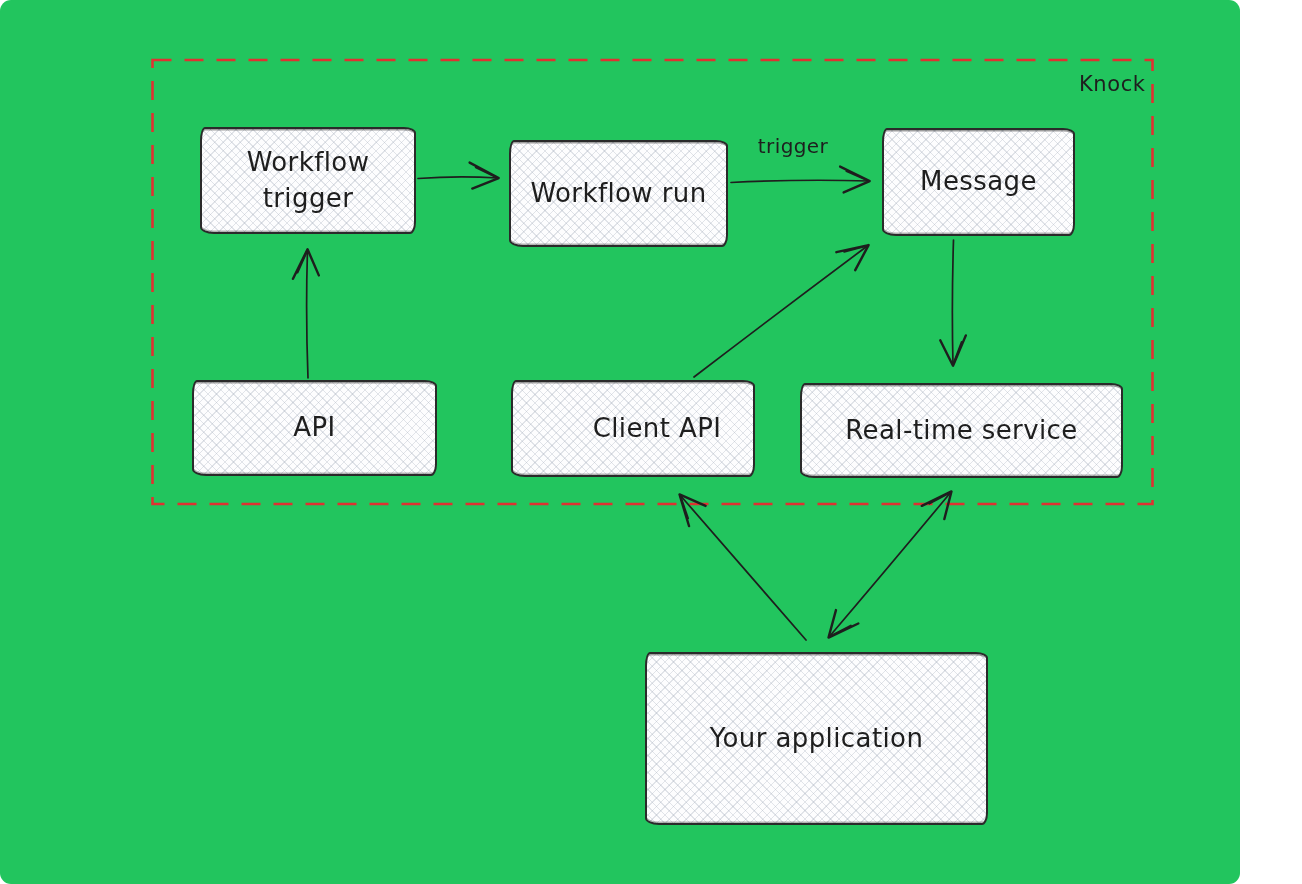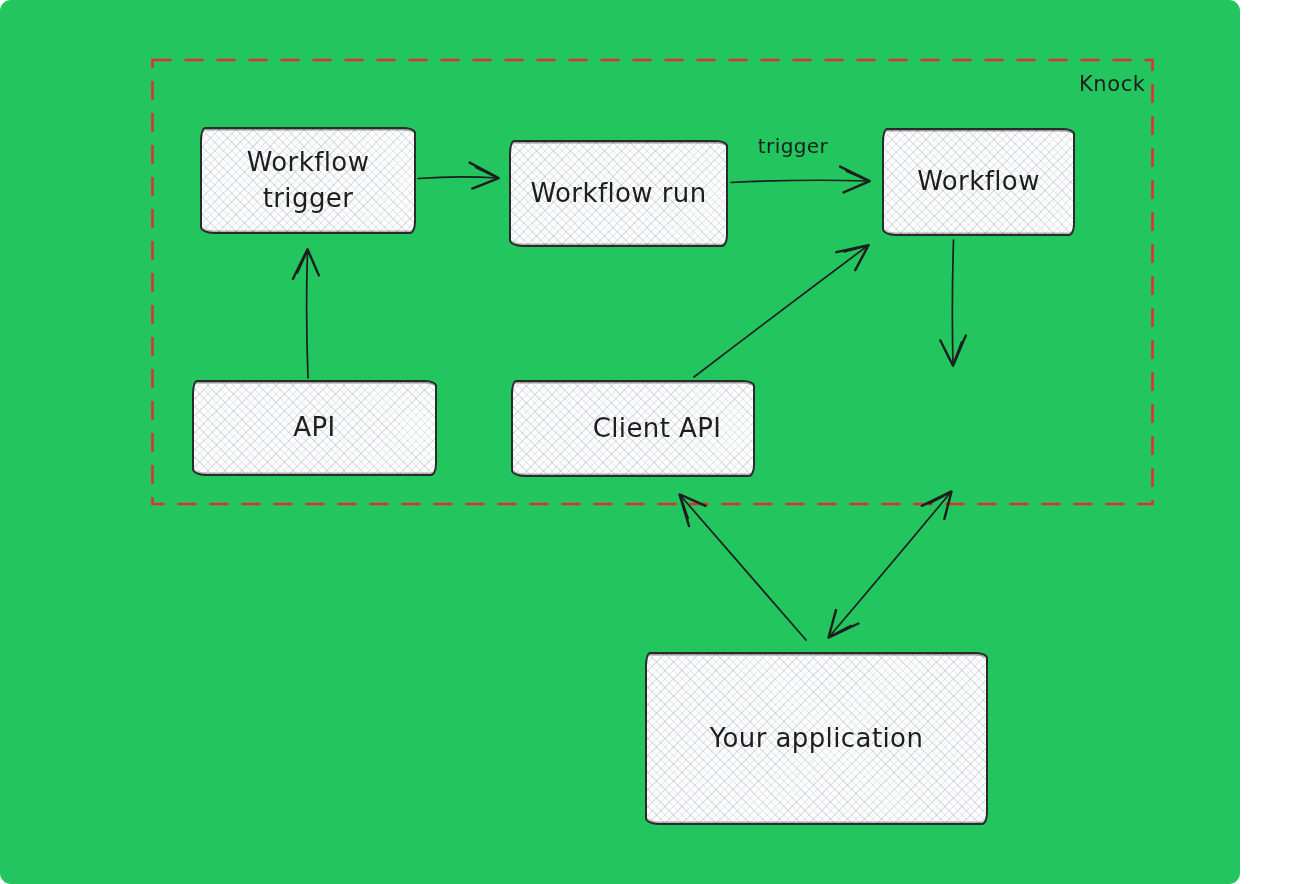--- a/index.html
+++ b/index.html
@@ -106,29 +106,32 @@
 
   <div class="node trigger" style="left:200px; top:127px; width:216px; height:107px;">
     <span class="label">Workflow trigger</span>
   </div>
 
   <div class="node" style="left:509px; top:128px; width:219px; height:107px;margin-top:12px;">
     <span class="label">Workflow run</span>
   </div>
 
   <div class="node" style="left:882px; top:128px; width:193px; height:108px;">
-    <span class="label">Workflow</span>
+    <span class="label">Message</span>
   </div>
 
   <div class="node" style="left:192px; top:380px; width:245px; height:96px;">
     <span class="label">API</span>
   </div>
 
   <div class="node" style="left:511px; top:380px; width:244px; height:97px;padding-left:48px;">
     <span class="label">Client API</span>
   </div>
 
+  <div class="node" style="left:800px; top:383px; width:323px; height:95px;">
+    <span class="label">Real-time service</span>
+  </div>
 
   <div class="node" style="left:645px; top:652px; width:343px; height:173px;">
     <span class="label">Your application</span>
   </div>
 
 </div>
 
 </body></html>

